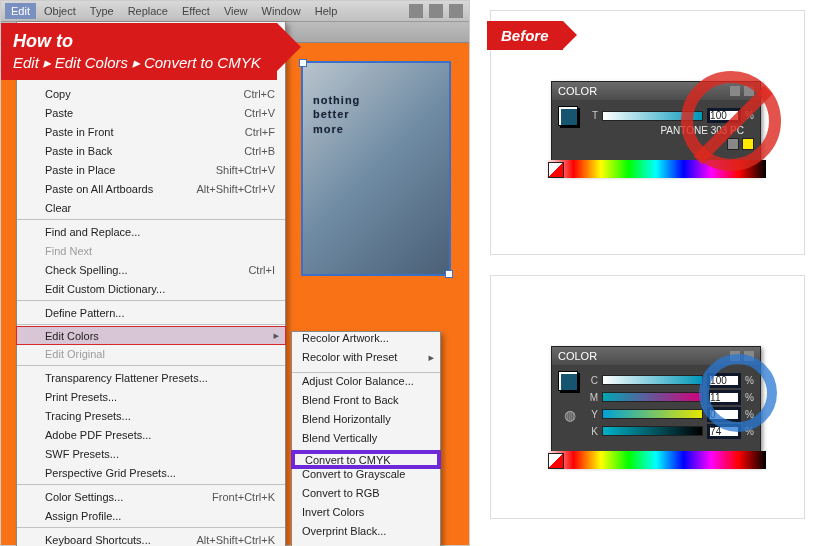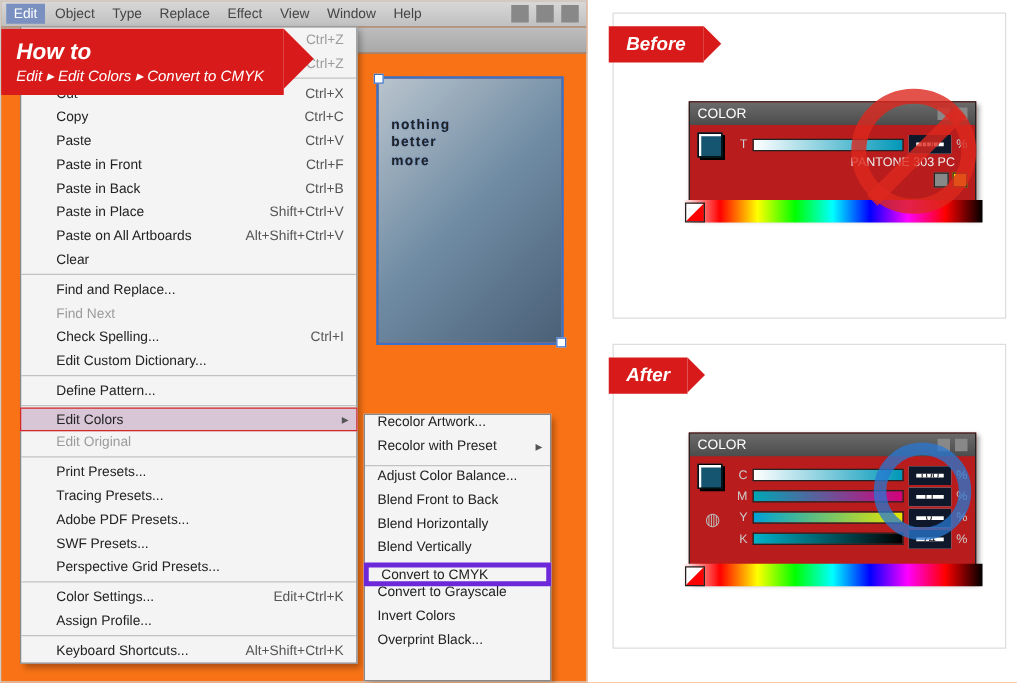--- a/index.html
+++ b/index.html
@@ -30,42 +30,42 @@
   .submenu .row.hi2{border:4px solid #6d28d9;margin:-1px;background:#f4f4f4}
   .submenu hr{border:none;border-top:1px solid #c2c2c2;margin:2px 0}
   .canvas{position:absolute;top:60px;left:300px;width:150px;height:215px;background:linear-gradient(135deg,#b9c4cd,#6f8ba3,#4a6077);border:2px solid #3a70c8}
   .canvas .txt{position:absolute;top:30px;left:10px;font-family:sans-serif;font-size:20px;font-weight:bold;color:#4a7fd6;letter-spacing:1px;line-height:1.3;text-shadow:0 0 1px #4a7fd6}
   .canvas::before,.canvas::after{content:"";position:absolute;width:6px;height:6px;border:1px solid #3a70c8;background:#fff}
   .canvas::before{top:-4px;left:-4px}
   .canvas::after{bottom:-4px;right:-4px}
   .ribbon{position:absolute;top:22px;left:0;z-index:40}
   .ribbon .body{background:#d81a1a;color:#fff;padding:8px 16px 8px 12px;min-width:210px}
   .ribbon .body .t1{font-size:18px;font-style:italic;font-weight:bold;color:#fff}
-  .ribbon .body .t2{font-size:12px;font-style:italic;color:#fff;margin-top:2px}
+  .ribbon .body .t2{font-size:15px;font-style:italic;color:#fff;margin-top:2px}
   .ribbon .point{position:absolute;top:0;right:-24px;width:0;height:0;border-top:24px solid transparent;border-bottom:24px solid transparent;border-left:24px solid #d81a1a}
   
   .right{flex:1;display:flex;flex-direction:column;gap:20px;padding:10px 10px 27px 20px;background:#fff}
   .card{border:1px solid #ddd;background:#fff;height:255px;position:relative}
   .tag{position:absolute;top:10px;left:-4px;z-index:5}
   .tag .tb{background:#d81a1a;color:#fff;font-size:15px;font-style:italic;font-weight:bold;padding:6px 14px}
   .tag .tp{position:absolute;top:0;right:-14px;width:0;height:0;border-top:14px solid transparent;border-bottom:14px solid transparent;border-left:14px solid #d81a1a}
-  .panel{position:absolute;top:70px;left:60px;width:230px;background:#b91c1c;border:1px solid #222;box-shadow:2px 2px 4px rgba(0,0,0,.4)}
+  .panel{position:absolute;top:70px;left:60px;width:210px;background:#404040;border:1px solid #222;box-shadow:2px 2px 4px rgba(0,0,0,.4)}
   .panel .ph{height:18px;background:linear-gradient(#6a6a6a,#4c4c4c);display:flex;align-items:center;padding:0 6px;gap:8px;color:#ddd;font-size:10px}
   .panel .ph .wc{margin-left:auto;display:flex;gap:4px}
   .panel .ph .wc i{width:10px;height:10px;background:#888;display:inline-block}
   .panel .pbody{padding:6px 6px 4px 6px}
   .panel .swatches{display:flex;gap:0;margin-bottom:4px}
   .panel .swatches .big{width:20px;height:20px;background:#16556f;border:1px solid #000;box-shadow:2px 2px 0 #fff inset,2px 2px 0 #000}
   .panel .line{display:flex;align-items:center;gap:4px;margin:2px 0}
   .panel .line label{color:#ccc;width:12px;text-align:right;font-size:10px}
   .panel .line .slider{flex:1;height:10px;background:linear-gradient(90deg,#fff,#0097b8);position:relative;border:1px solid #222}
   .panel .line .slider.m{background:linear-gradient(90deg,#00a6b5,#d4007a)}
   .panel .line .slider.y{background:linear-gradient(90deg,#00a1d6,#e6e600)}
   .panel .line .slider.k{background:linear-gradient(90deg,#00b2c9,#000)}
-  .panel .line input{width:34px;height:15px;font-size:10px;text-align:center;padding-right:2px;background:#fff;border:6px solid #0f172a}
+  .panel .line input{width:34px;height:15px;font-size:10px;text-align:left;padding-right:2px;background:#fff;border:3px solid #0f172a}
   .panel .line .pct{color:#ccc;font-size:10px}
   .panel .pname{color:#eee;font-size:10px;text-align:right;padding-right:10px;margin-top:2px}
   .panel .icons{display:flex;gap:3px;margin-top:2px;justify-content:flex-end}
   .panel .icons i{width:12px;height:12px;border:1px solid #222;display:inline-block}
   .panel .icons i.y{background:#ffea00}
   .panel .icons i.g{background:#888}
   .panel .spectrum{height:18px;margin:6px -6px -4px -6px;background:linear-gradient(90deg,#fff,#ff0000,#ffff00,#00ff00,#00ffff,#0000ff,#ff00ff,#ff0000,#000);position:relative}
   .panel .spectrum::before{content:"";position:absolute;left:2px;top:2px;width:14px;height:14px;background:linear-gradient(135deg,#fff 48%,#f00 50%);border:1px solid #222}
   .panel .cube{position:absolute;left:12px;top:60px;width:14px;height:14px;color:#bbb;font-size:14px}
   .overlay-no{position:absolute;top:60px;left:190px;width:100px;height:100px;border:12px solid rgba(220,40,30,.8);border-radius:50%;z-index:20}
@@ -186,38 +186,41 @@
         </div>
       <hr>
       <div class="row hi1">
           <span>Edit Colors</span>
         </div>
       <div class="row disabled">
           <span>Edit Original</span>
         </div>
       <hr>
       <div class="row">
+          <span>Transparency Flattener Presets...</span>
+        </div>
+      <div class="row">
           <span>Print Presets...</span>
         </div>
       <div class="row">
           <span>Tracing Presets...</span>
         </div>
       <div class="row">
           <span>Adobe PDF Presets...</span>
         </div>
       <div class="row">
           <span>SWF Presets...</span>
         </div>
       <div class="row">
           <span>Perspective Grid Presets...</span>
         </div>
       <hr>
       <div class="row">
           <span>Color Settings...</span>
-          <span class="sc">Edit+Ctrl+K</span>
+          <span class="sc">Front+Ctrl+K</span>
         </div>
       <div class="row">
           <span>Assign Profile...</span>
         </div>
       <hr>
       <div class="row">
           <span>Keyboard Shortcuts...</span>
           <span class="sc">Alt+Shift+Ctrl+K</span>
         </div>
 
@@ -241,20 +244,23 @@
           <span>Blend Horizontally</span>
         </div>
       <div class="row">
           <span>Blend Vertically</span>
         </div>
       <div class="row hi2">
           <span>Convert to CMYK</span>
         </div>
       <div class="row">
           <span>Convert to Grayscale</span>
+        </div>
+      <div class="row disabled">
+          <span>Convert to RGB</span>
         </div>
       <div class="row">
           <span>Invert Colors</span>
         </div>
       <div class="row">
           <span>Overprint Black...</span>
         </div>
       <div class="row"></div>
     </div>
   </div>
@@ -293,24 +299,20 @@
                 </div>
             </div>
           </div>
         </div>
         <div class="spectrum"></div>
       </div>
       <div class="overlay-no"></div>
     </div>
 
     <div class="card">
-      <div class="tag">
-        <div class="tb">After</div>
-          <div class="tp"></div>
-      </div>
       <div class="panel">
         <div class="ph">
           <span style="color:#fff">COLOR</span>
           <div class="wc">
               <i></i>
               <i></i>
             </div>
         </div>
         <div class="pbody">
           <div style="display:flex;gap:8px;align-items:flex-start">

